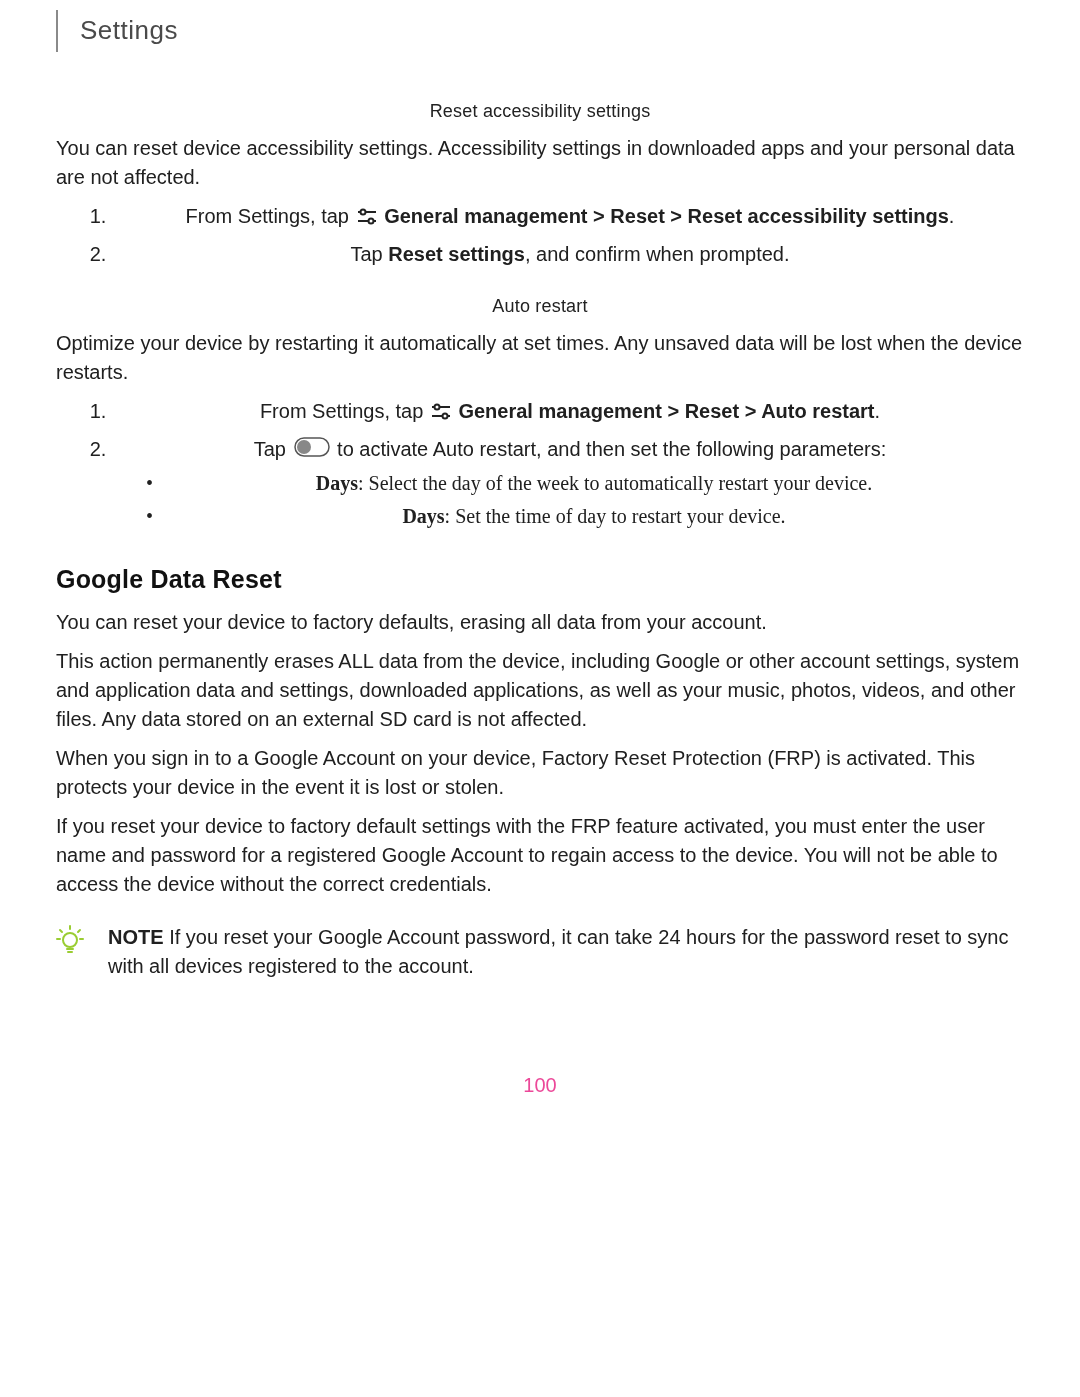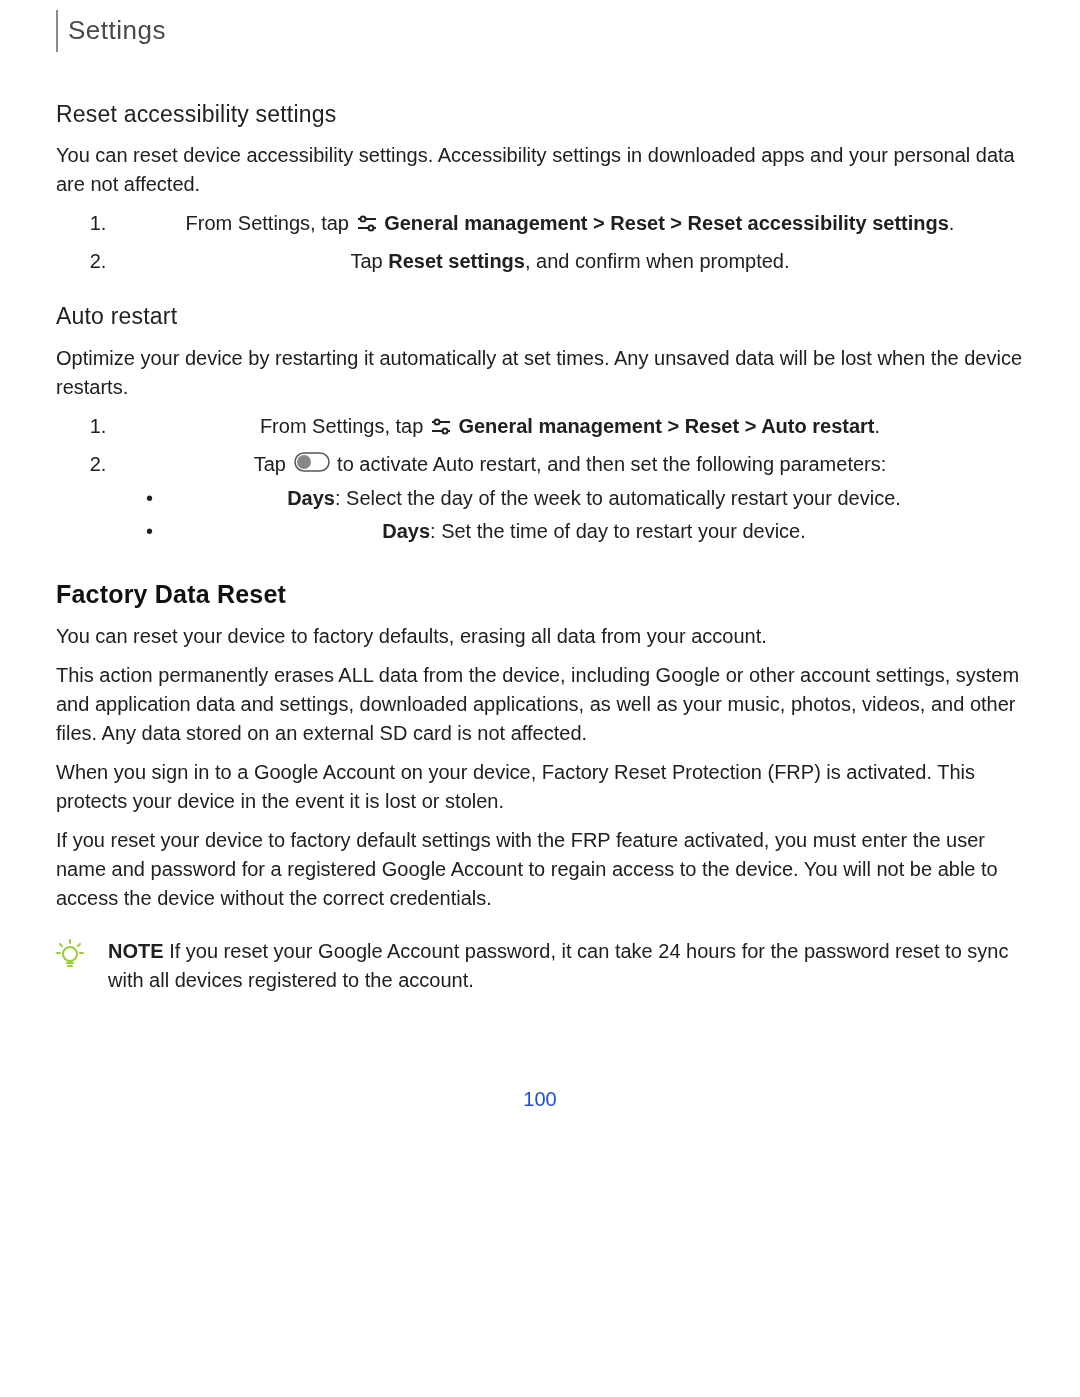--- a/index.html
+++ b/index.html
@@ -7,39 +7,40 @@
     font-size: 20px;
     color: #202020;
     margin: 0;
     padding: 0 56px 0 56px;
     line-height: 1.45;
     max-width: 1080px;
     background: #fff;
   }
   .page-header {
     border-left: 2px solid #8a8a8a;
-    padding-left: 10px;
+    padding-left: 22px;
     margin-top: 10px;
     margin-bottom: 46px;
     height: 42px;
     display: flex;
     align-items: center;
   }
   .header-title {
     font-size: 26px;
     letter-spacing: 0.5px;
     color: #4a4a4a;
     font-weight: 400;
   }
   .subheading {
-    font-size: 23px;
+    font-size: 18px;
     font-weight: 500;
     color: #222;
     margin: 24px 0 8px 0;
     letter-spacing: 0.2px;
+    text-align: center;
   }
   .section-heading {
     font-size: 25px;
     font-weight: 700;
     color: #111;
     margin: 30px 0 10px 0;
     letter-spacing: 0.2px;
   }
   p {
     margin: 10px 0;
@@ -55,20 +56,21 @@
   }
   ul {
     list-style: none;
     margin: 2px 0 2px 0;
     padding-left: 30px;
   }
   ul li {
     position: relative;
     padding-left: 18px;
     margin: 4px 0;
+    font-family: Liberation Serif, serif;
   }
   ul li::before {
     content: "•";
     position: absolute;
     left: 0;
     top: 0;
   }
   .bold { font-weight: 700; }
   .inline-icon {
     display: inline-block;
@@ -89,21 +91,21 @@
   .note-icon {
     flex: 0 0 auto;
     margin-top: 2px;
   }
   .note-text {
     flex: 1;
   }
   .page-number {
     text-align: center;
     font-size: 20px;
-    color: #1d4ed8;
+    color: #ec4899;
     margin-top: 90px;
     margin-bottom: 30px;
   }
 </style>
 </head>
 <body>
 
 <div class="page-header">
   <span class="header-title">Settings</span>
 </div>
@@ -152,21 +154,21 @@
       <li>
         <span class="bold">Days</span><span>: Select the day of the week to automatically restart your device.</span>
       </li>
       <li>
         <span class="bold">Days</span><span>: Set the time of day to restart your device.</span>
       </li>
     </ul>
   </li>
 </ol>
 
-<div class="section-heading">Factory Data Reset</div>
+<div class="section-heading">Google Data Reset</div>
 <p>You can reset your device to factory defaults, erasing all data from your account.</p>
 <p>This action permanently erases ALL data from the device, including Google or other account settings, system and application data and settings, downloaded applications, as well as your music, photos, videos, and other files. Any data stored on an external SD card is not affected.</p>
 <p>When you sign in to a Google Account on your device, Factory Reset Protection (FRP) is activated. This protects your device in the event it is lost or stolen.</p>
 <p>If you reset your device to factory default settings with the FRP feature activated, you must enter the user name and password for a registered Google Account to regain access to the device. You will not be able to access the device without the correct credentials.</p>
 
 <div class="note-block">
   <span class="note-icon">
     <svg width="28" height="30" viewBox="0 0 28 30">
       <g stroke="#9acd32" stroke-width="2" fill="none" stroke-linecap="round">
         <line x1="14" y1="1" x2="14" y2="4"></line>

